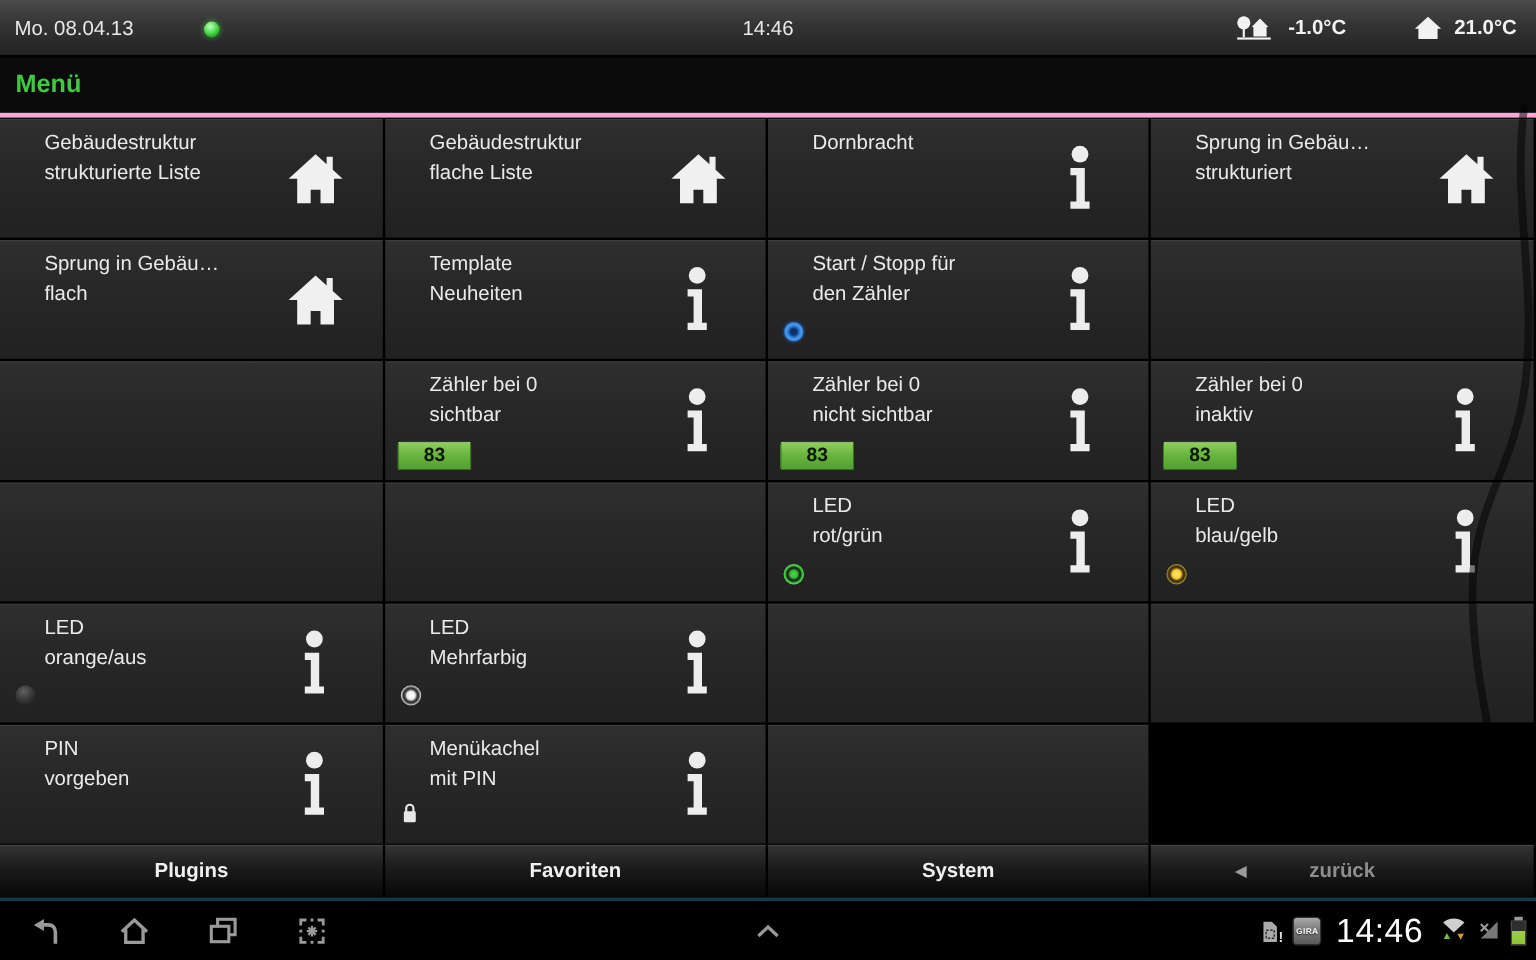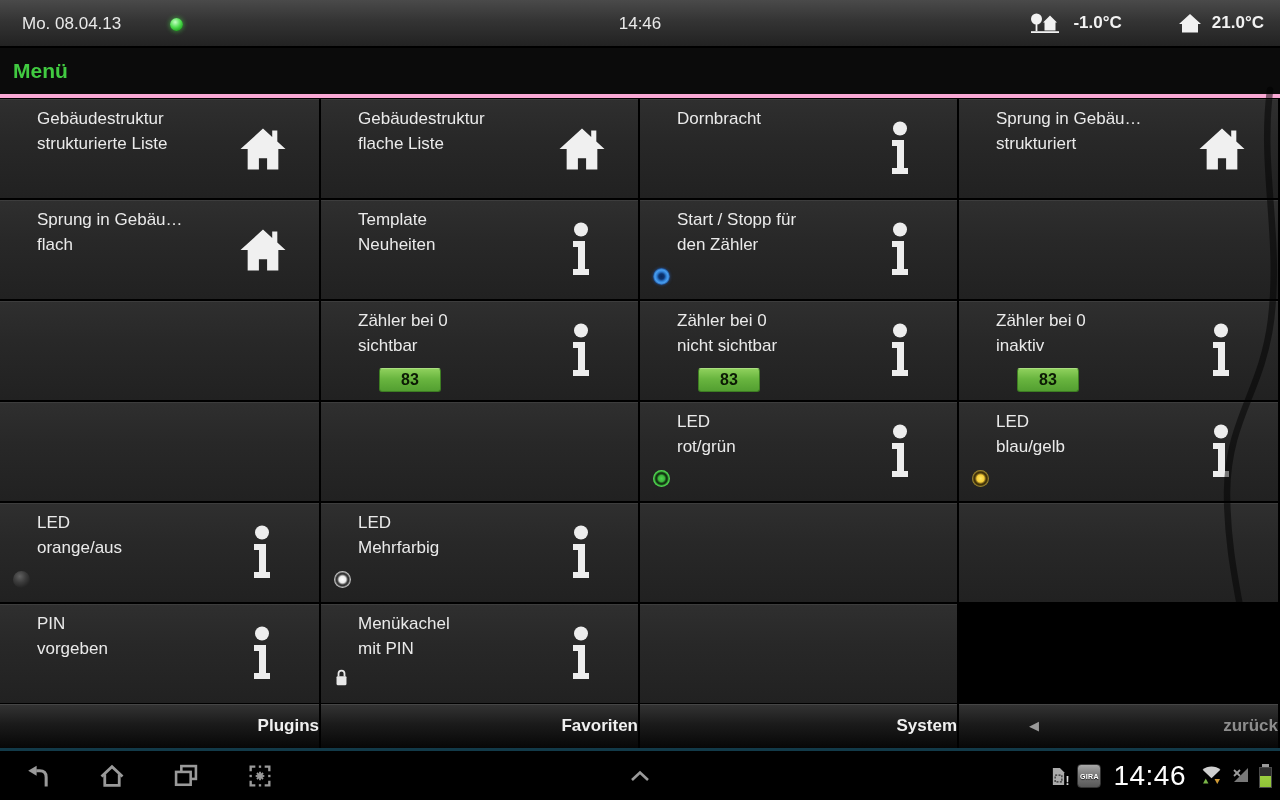--- a/index.html
+++ b/index.html
@@ -2,21 +2,21 @@
 <html><head>
 <meta charset="utf-8">
 <style>
   html,body{margin:0;padding:0;background:#000;}
   body{width:1280px;height:800px;overflow:hidden;font-family:"Liberation Sans",sans-serif;-webkit-font-smoothing:antialiased;}
   #screen{position:relative;width:1280px;height:800px;background:#000;overflow:hidden;}
 
   
   .status-bar{position:absolute;top:0;left:0;width:1280px;height:48px;box-sizing:border-box;
     background:linear-gradient(180deg,#4a4a4a 0%,#343434 45%,#222 100%);border-bottom:2px solid #000;}
-  .sb-date{position:absolute;left:22px;top:14px;font-size:17px;color:#e9e9e9;}
+  .sb-date{position:absolute;left:12px;top:14px;font-size:17px;color:#e9e9e9;}
   .sb-dot{position:absolute;left:170px;top:18px;width:13px;height:13px;border-radius:50%;
     background:radial-gradient(circle at 40% 32%,#c2ffc2 0%,#4fdd4f 45%,#159415 85%,#0a5c0a 100%);
     box-shadow:0 0 4px 1px rgba(70,220,70,.45);}
   .sb-time{position:absolute;left:50%;top:14px;transform:translateX(-50%);font-size:17px;color:#eaeaea;}
   .sb-right{position:absolute;right:16px;top:0;height:46px;display:flex;align-items:center;gap:10px;}
   .sb-temp{font-size:17px;font-weight:bold;color:#f2f2f2;}
   .sb-gap{width:36px;}
   .sb-right svg{display:block;}
 
   
@@ -39,28 +39,28 @@
   .led-blue{background:radial-gradient(circle,#0a2a5e 0%,#0d3470 22%,#2f7fd6 40%,#4aa0f0 55%,#123a7e 74%,#040d20 100%);
     box-shadow:0 0 3px rgba(40,110,220,.55);}
   .led-off{background:radial-gradient(circle at 40% 32%,#616161 0%,#3c3c3c 40%,#232323 75%,#1a1a1a 100%);}
   .led-green{background:radial-gradient(circle,#4ed44e 0%,#3cb83c 26%,#143614 40%,#123312 48%,#47cd47 62%,#5ad85a 72%,#155015 88%,#081608 100%);}
   .led-yellow{background:radial-gradient(circle,#ffe766 0%,#f6ce3a 30%,#4e3c0c 46%,#3a2d08 54%,#a38c30 68%,#6e5e1e 82%,#201806 100%);}
   .led-white{background:radial-gradient(circle,#ffffff 0%,#ededed 28%,#3e3e3e 44%,#303030 52%,#c0c0c0 66%,#8d8d8d 78%,#2a2a2a 96%);}
   .tile-badge{position:absolute;left:10px;top:67px;width:62px;height:24px;box-sizing:border-box;
     background:linear-gradient(180deg,#8ed05c 0%,#69b53f 45%,#539f31 100%);
     border:1px solid #3d7d22;border-top-color:#a9de80;border-radius:3px;
     display:flex;align-items:center;justify-content:center;
-    color:#0c1a05;font-size:16px;font-weight:bold;margin-left:48px;}
+    color:#0c1a05;font-size:16px;font-weight:bold;}
   .tile-lock{position:absolute;left:13px;top:64px;line-height:0;}
 
   
   .tab-bar{position:absolute;top:704px;left:0;width:1280px;height:48px;background:#000;}
   .tab-row{position:absolute;top:0;left:0;width:1280px;height:44px;display:grid;
     grid-template-columns:319px 317px 317px 319px;gap:2px;}
-  .tab-btn{position:relative;display:flex;align-items:center;justify-content:flex-end;
+  .tab-btn{position:relative;display:flex;align-items:center;justify-content:center;
     background:linear-gradient(180deg,#343434 0%,#1b1b1b 45%,#070707 100%);
     box-shadow:inset 0 1px 0 rgba(255,255,255,.09);
     color:#f0f0f0;font-size:17px;font-weight:bold;cursor:pointer;}
   .tab-btn.disabled{color:#8d8d8d;}
   .tab-chevron{position:absolute;left:70px;top:50%;transform:translateY(-52%);
     color:#9a9a9a;font-size:13px;font-weight:normal;}
   .tab-divider{position:absolute;top:44px;left:0;width:1280px;height:3px;background:#123a49;}
 
   
   .nav-bar{position:absolute;top:752px;left:0;width:1280px;height:48px;background:#000;}

